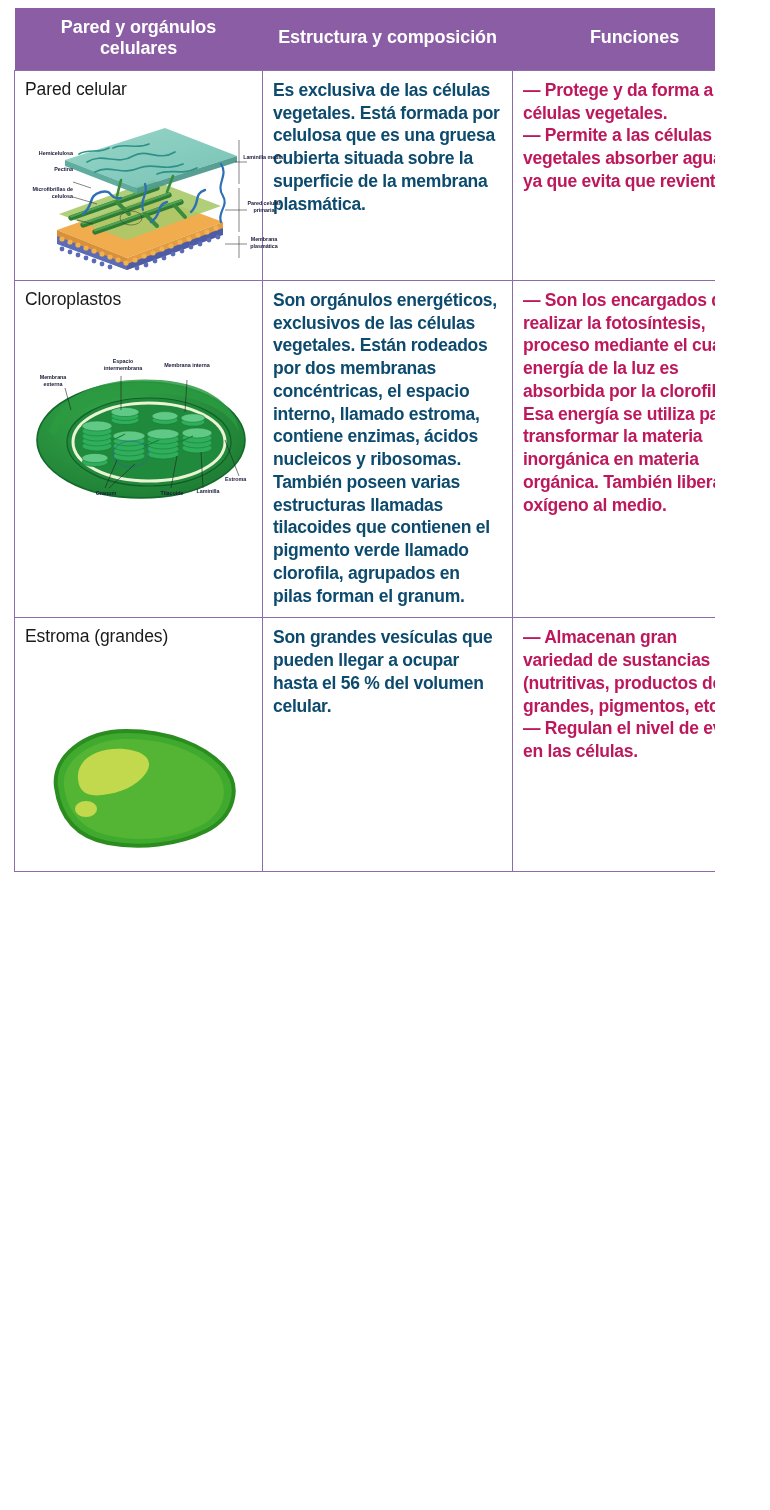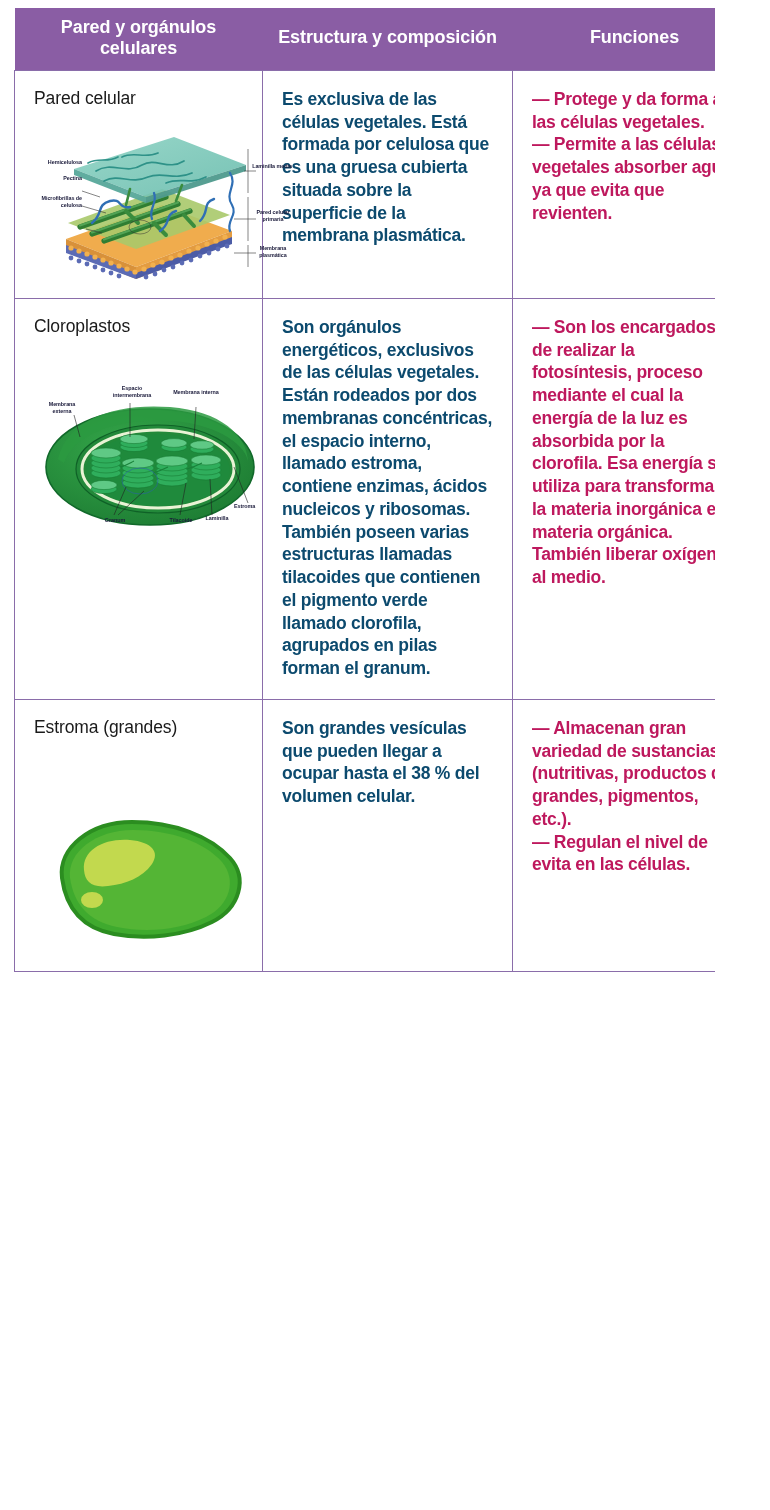--- a/index.html
+++ b/index.html
@@ -50,21 +50,21 @@
     padding: 9px 6px 11px 6px;
     line-height: 1.16;
     border: none;
     letter-spacing: -0.1px;
   }
 
   tbody td {
     border: 1.5px solid #8a6daa;
     background: #ffffff;
     vertical-align: top;
-    padding: 9px;
+    padding: 0;
   }
 
   .cell-pad {
     padding: 8px 10px 10px 10px;
   }
 
   .organelle-name {
     font-size: 17.5px;
     font-weight: normal;
     color: #1a1a1a;
@@ -417,21 +417,21 @@
                   <path d="M50,58 C48,38 70,26 96,28 C118,30 126,40 118,52
                            C108,66 92,72 74,74 C58,76 51,70 50,58 Z" fill="#c2d94e"></path>
                   <ellipse cx="58" cy="88" rx="11" ry="8" fill="#c2d94e"></ellipse>
                 </svg>
               </div>
             </div>
           </td>
 
           <td>
             <div class="cell-pad">
-              <div class="desc-text">Son grandes vesículas que pueden llegar a ocupar hasta el 38 % del volumen celular.</div>
+              <div class="desc-text">Son grandes vesículas que pueden llegar a ocupar hasta el 56 % del volumen celular.</div>
             </div>
           </td>
 
           <td>
             <div class="cell-pad">
               <div class="func-text">
                 <span class="func-line">— Almacenan gran variedad de sustancias (nutritivas, productos de grandes, pigmentos, etc.).</span>
                 <span class="func-line">— Regulan el nivel de evita en las células.</span>
               </div>
             </div>

